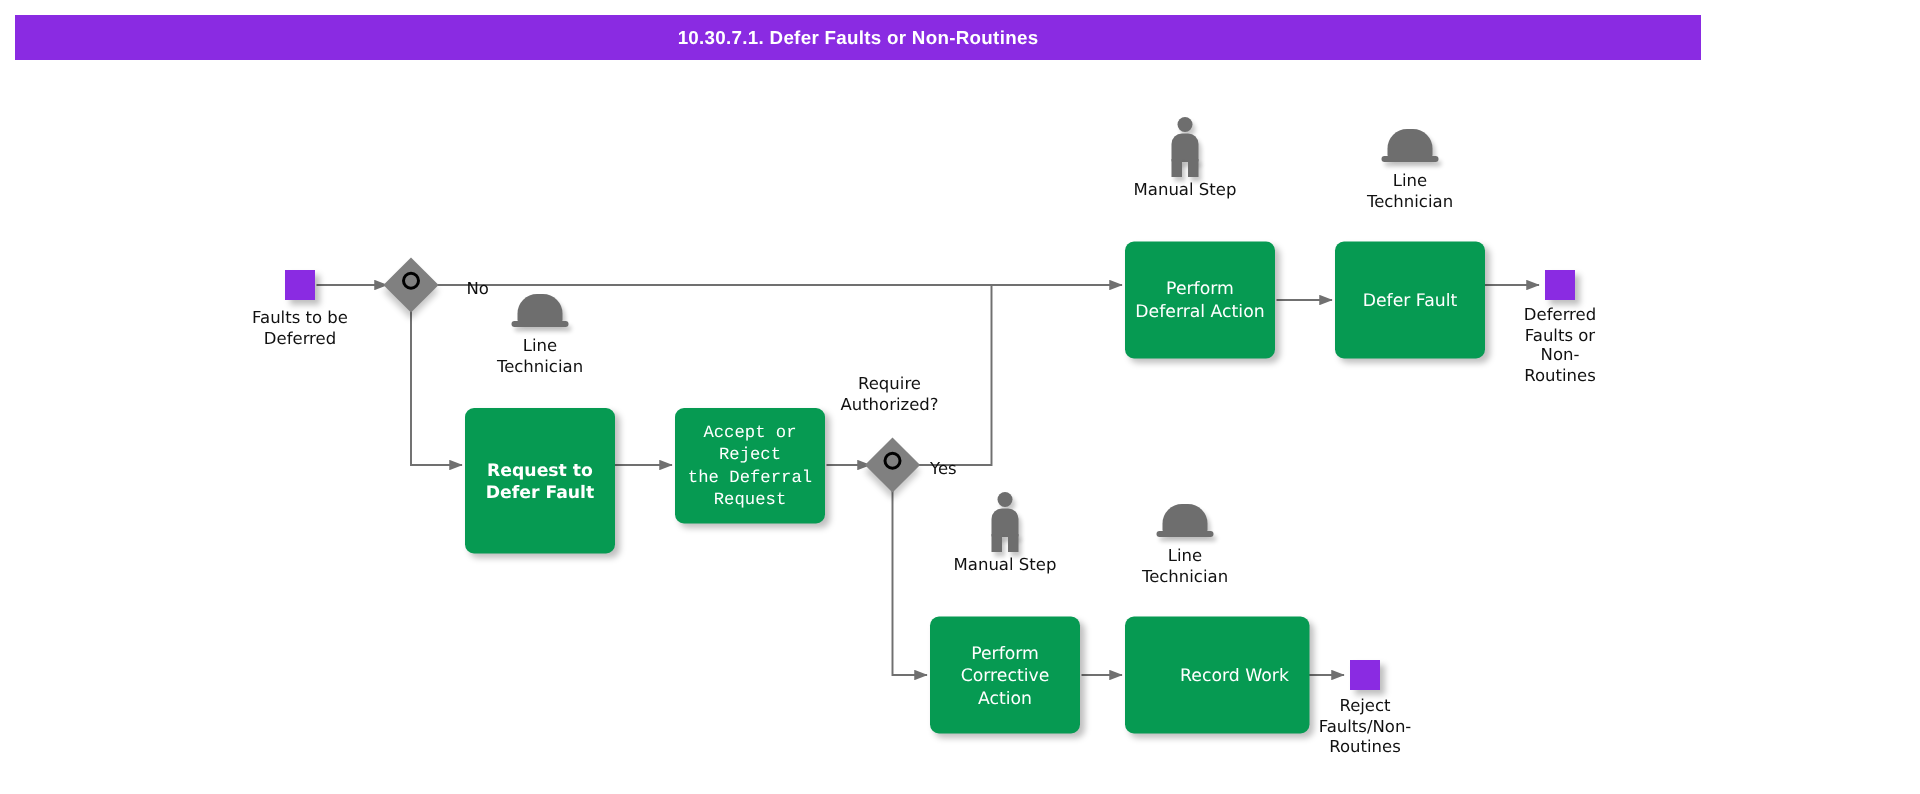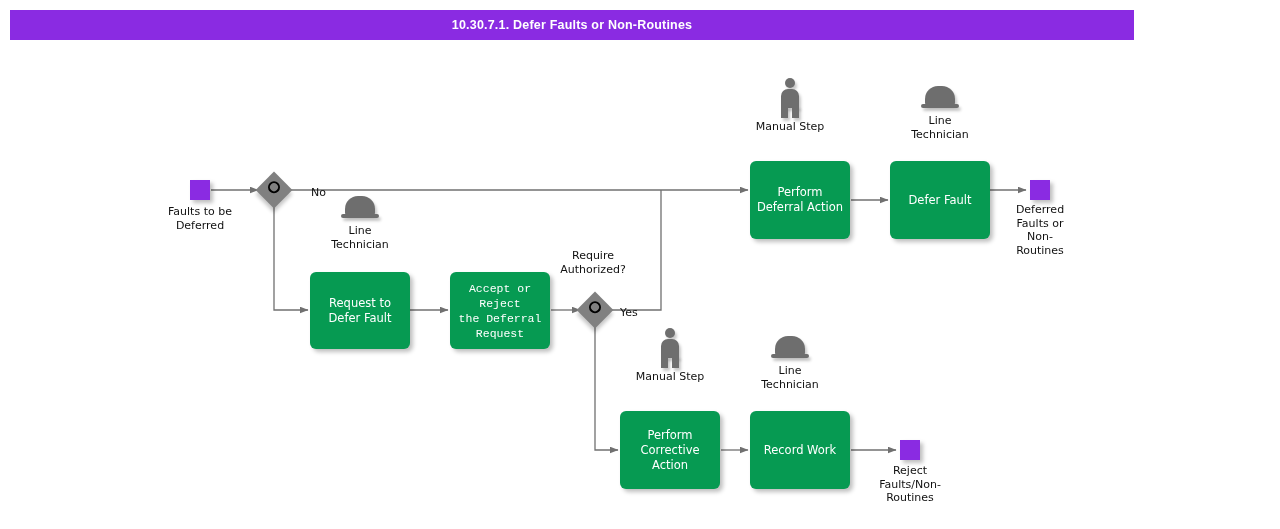--- a/index.html
+++ b/index.html
@@ -148,21 +148,21 @@
 
   <div class="role" style="left:321px;top:196px;width:78px;">
     <div class="cap">
       <div class="dome"></div>
         <div class="brim"></div>
     </div>
     <div class="rlabel">Line
 Technician</div>
   </div>
 
-  <div class="task" style="left:310px;top:272px;width:100px;height:77px;">Request to
+  <div class="task" style="left:310px;top:272px;width:100px;height:97px;font-weight:bold;">Request to
 Defer Fault</div>
 
 
   <div class="task" style="left:450px;top:272px;width:100px;height:77px;font-family:Liberation Mono, monospace;">Accept or Reject
 the Deferral
 Request</div>
 
   <div class="gw-label" style="left:533px;top:249px;width:120px;">Require
 Authorized?</div>
   <div class="gateway" style="left:582px;top:297px;">
@@ -216,20 +216,20 @@
 
   <div class="role" style="left:751px;top:336px;width:78px;">
     <div class="cap">
       <div class="dome"></div>
         <div class="brim"></div>
     </div>
     <div class="rlabel">Line
 Technician</div>
   </div>
 
-  <div class="task" style="left:750px;top:411px;width:100px;height:78px;">Record Work</div>
+  <div class="task" style="left:750px;top:411px;width:100px;height:78px;padding-left:23px;">Record Work</div>
 
   <div class="event" style="left:900px;top:440px;"></div>
   <div class="event-label" style="left:860px;top:464px;width:100px;">Reject
 Faults/Non-
 Routines</div>
 
 </div>
 
 </body></html>

